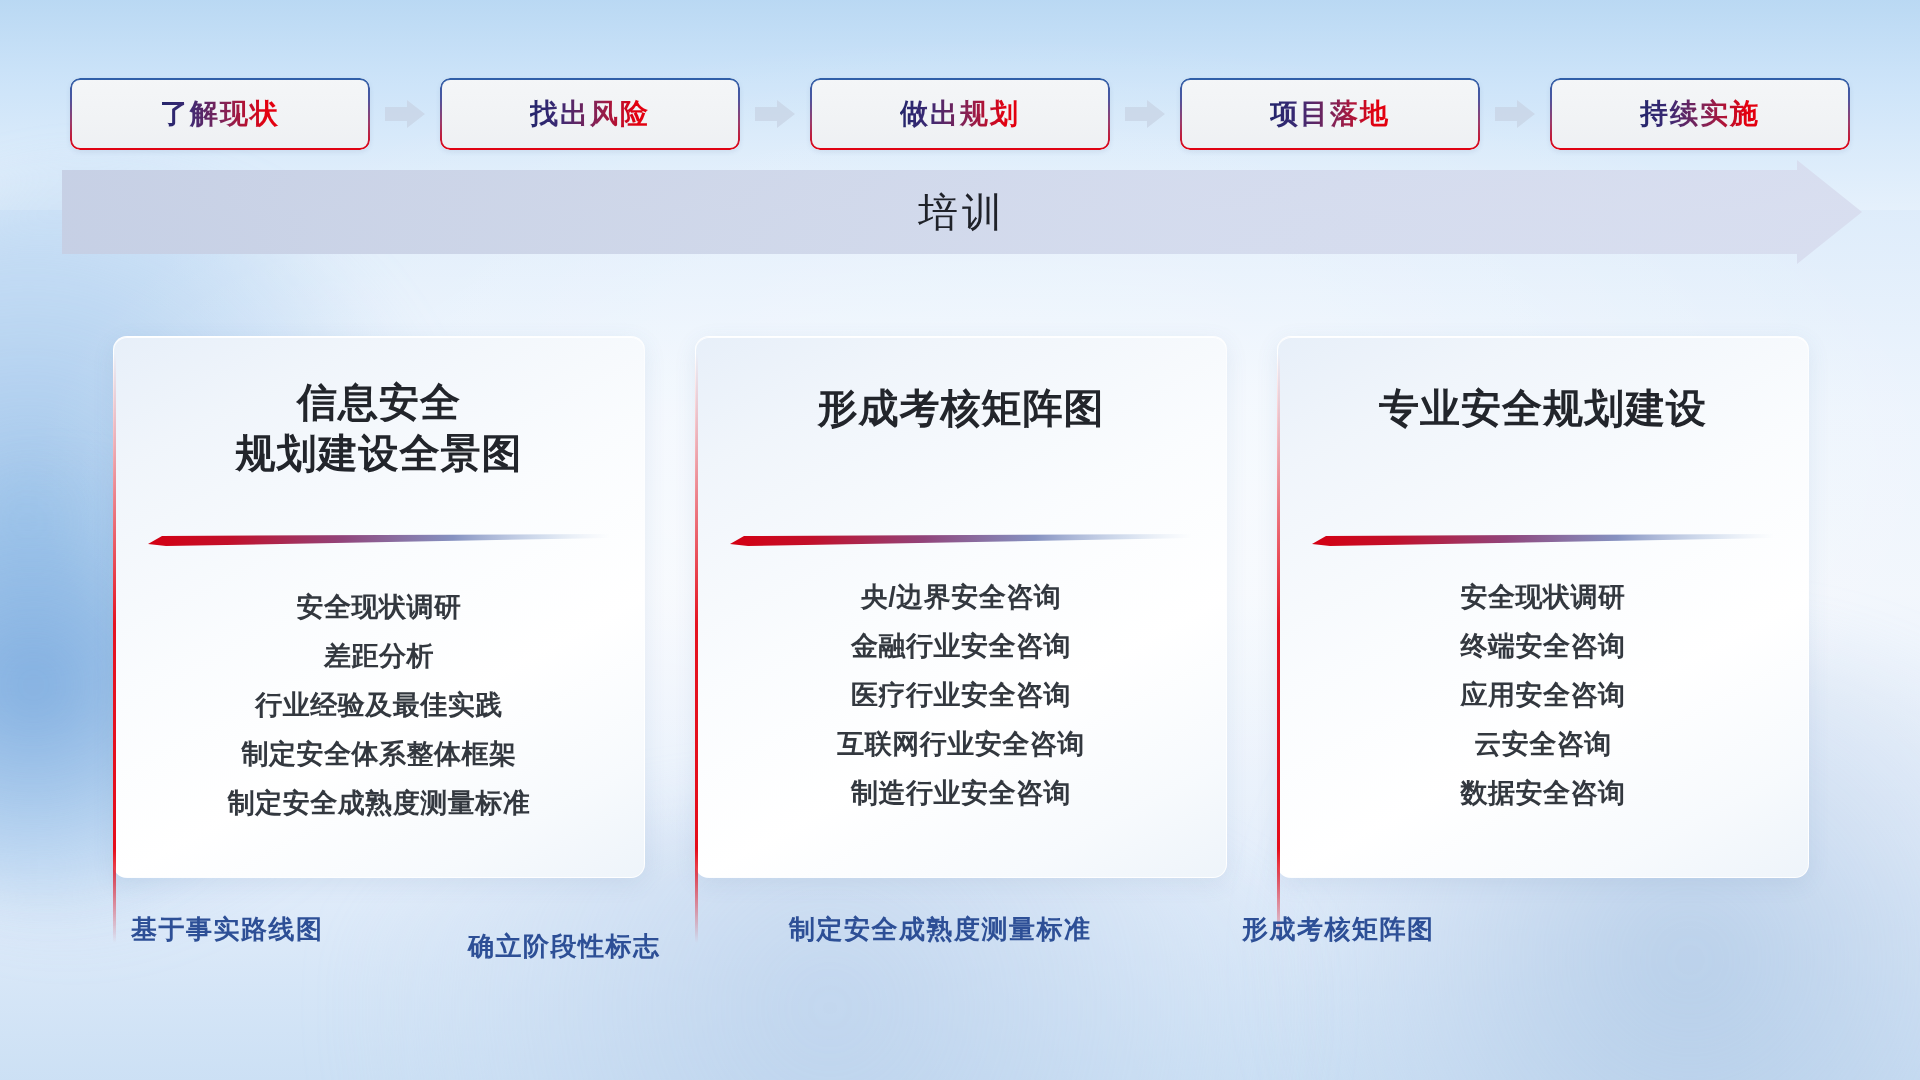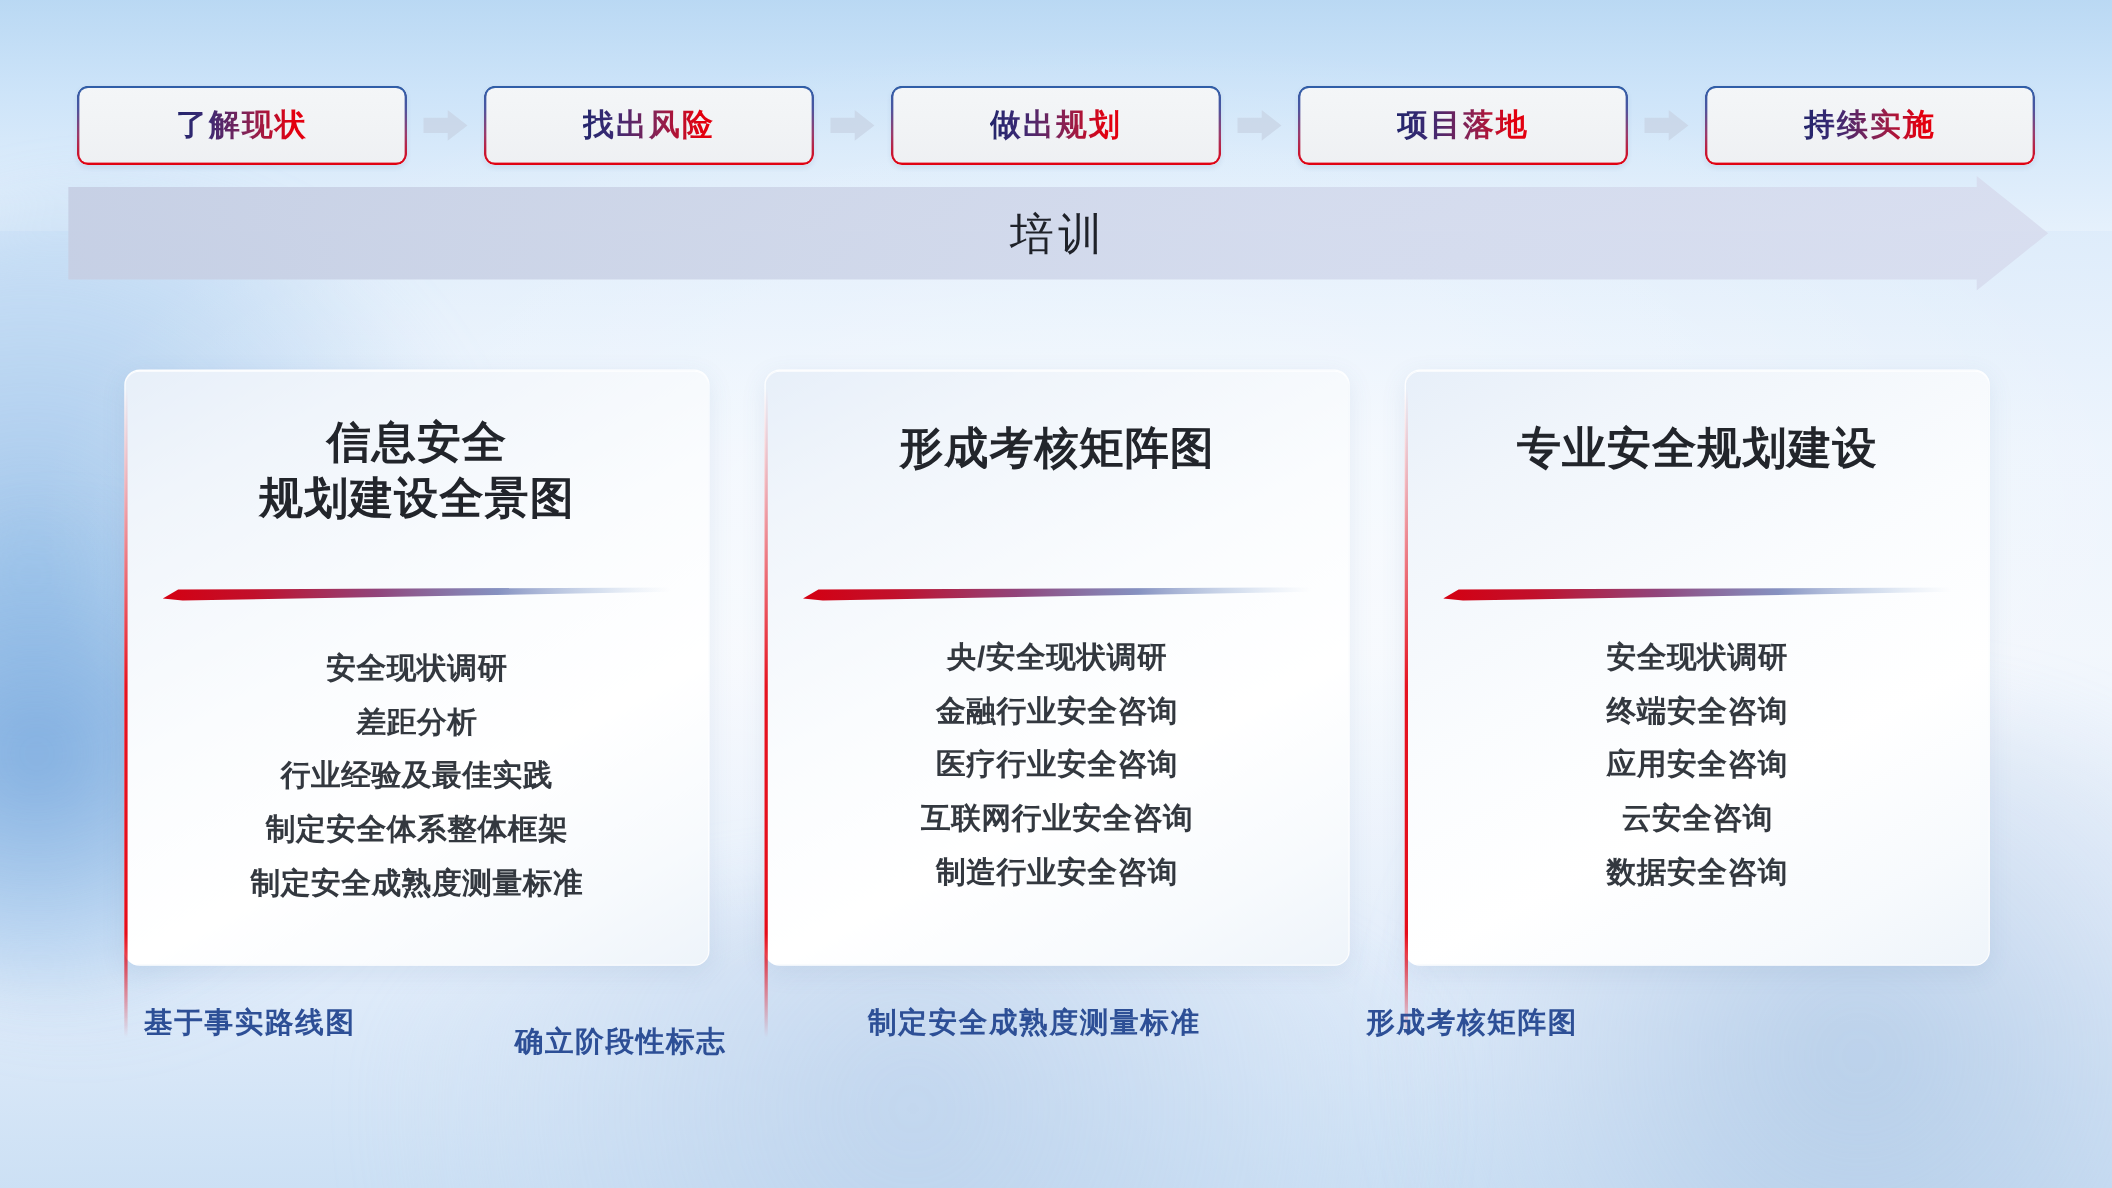--- a/index.html
+++ b/index.html
@@ -231,21 +231,21 @@
               <stop offset="42%" stop-color="#8c3a73" stop-opacity=".95"></stop>
               <stop offset="66%" stop-color="#5f6eac" stop-opacity=".75"></stop>
               <stop offset="86%" stop-color="#8fa9d2" stop-opacity=".35"></stop>
               <stop offset="100%" stop-color="#b9cde6" stop-opacity="0"></stop>
             </linearGradient>
           </defs>
           <path d="M0 11 L14 3 L462 1 L462 5 L18 13 Z" fill="url(#dv2)"></path>
         </svg>
       </div>
       <div class="card-list">
-        <div class="li">央/安全现状调研</div>
+        <div class="li">央/边界安全咨询</div>
         <div class="li">金融行业安全咨询</div>
         <div class="li">医疗行业安全咨询</div>
         <div class="li">互联网行业安全咨询</div>
         <div class="li">制造行业安全咨询</div>
       </div>
     </div>
 
     <div class="card card-3" style="left:1277px;">
       <div class="card-accent"></div>
       <div class="card-title">专业安全规划建设</div>

